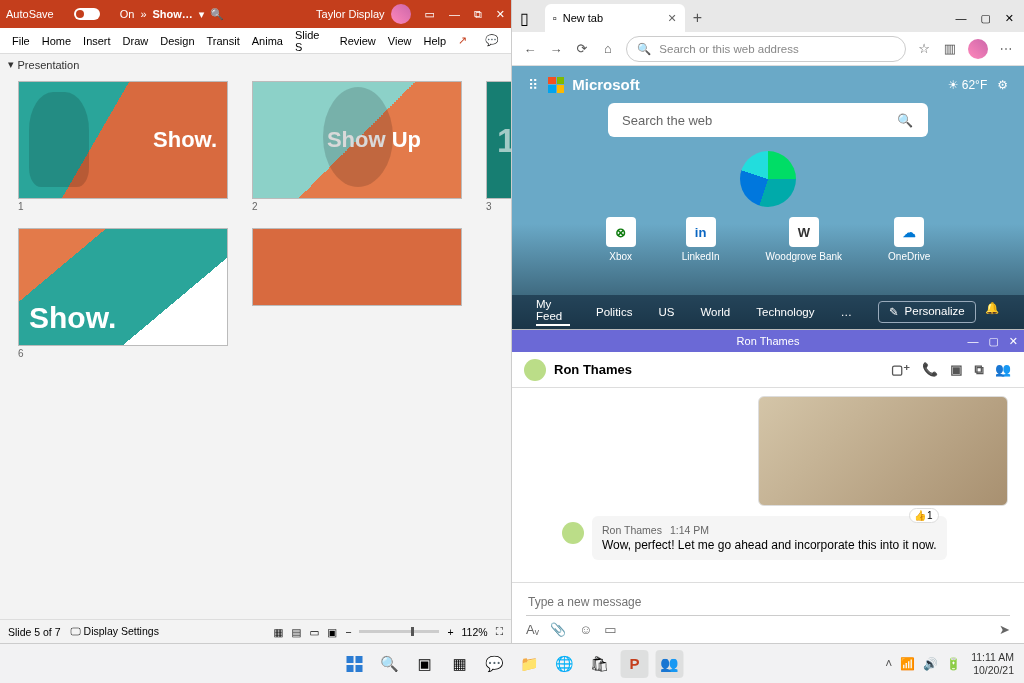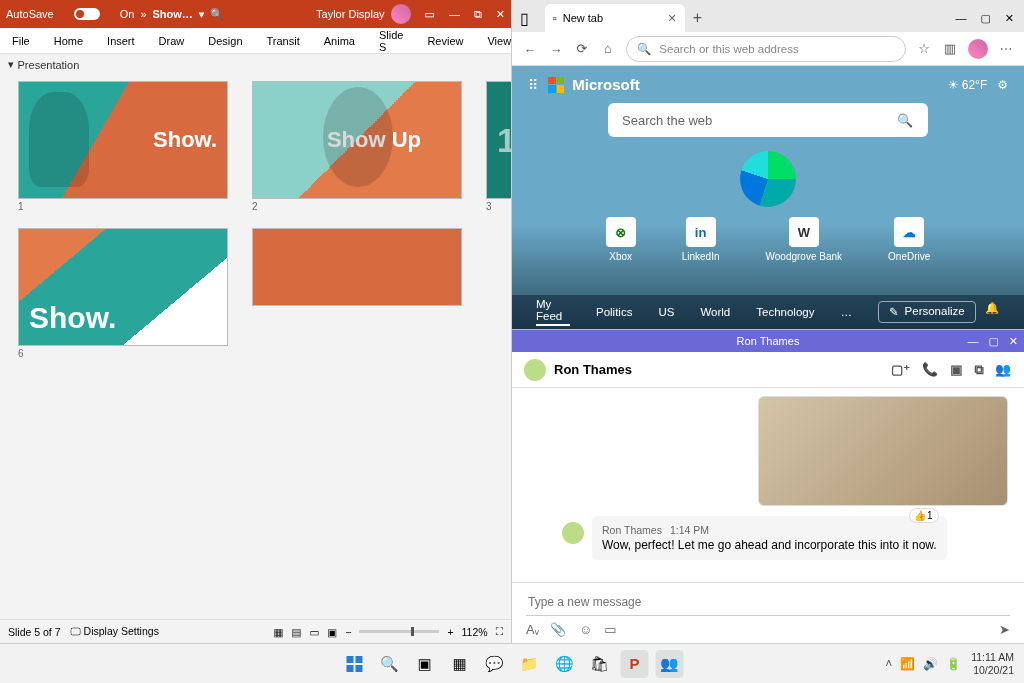--- a/index.html
+++ b/index.html
@@ -8,21 +8,21 @@
   
   .ppt { width: 512px; height: 643px; background: #f3f3f3; display: flex; flex-direction: column; border-right: 1px solid #ccc; }
   .ppt-title { height: 28px; background: #c43e1c; color: #fff; display: flex; align-items: center; font-size: 11px; padding: 0 6px; gap: 6px; }
   .autosave { display: flex; align-items: center; gap: 20px; text-align: right; }
   .toggle { width: 26px; height: 12px; background: #fff; border-radius: 6px; position: relative; }
   .toggle::after { content:""; width: 8px; height: 8px; background: #c43e1c; border-radius: 50%; position: absolute; top: 2px; left: 2px; }
   .ppt-title .spacer { flex: 1; }
   .ppt-title .user-avatar { width: 20px; height: 20px; border-radius: 50%; background: linear-gradient(45deg,#f8b,#c6a); }
   .winbtns { display: flex; gap: 14px; margin-left: 8px; }
   .winbtns div, .ppt-icons div { font-size: 11px; cursor: pointer; }
-  .ppt-ribbon { height: 26px; background: #fff; display: flex; align-items: center; font-size: 11px; border-bottom: 1px solid #ddd; padding: 0 6px; gap: 12px; }
+  .ppt-ribbon { height: 26px; background: #fff; display: flex; align-items: center; font-size: 11px; border-bottom: 1px solid #ddd; padding: 0 6px; gap: 0; }
   .ppt-ribbon span { padding: 0 6px; cursor: pointer; }
   .ppt-ribbon .ribend { margin-left: auto; display: flex; gap: 6px; color: #c43e1c; }
   .ppt-pres-label { font-size: 11px; padding: 4px 8px; color: #333; display: flex; align-items: center; gap: 4px; }
   .slides { flex: 1; overflow: auto; padding: 6px 18px; display: grid; grid-template-columns: 1fr 1fr 1fr 1fr; gap: 16px 24px; align-content: start; }
   .slide-wrap { display: flex; flex-direction: column; }
   .thumb { width: 210px; height: 118px; border: 1px solid #bbb; position: relative; overflow: hidden; color: #fff; font-weight: 600; display:flex; align-items:center; justify-content:flex-start; padding:10px; font-size:22px; }
   .thumb.sel { outline: 3px solid #c43e1c; outline-offset: -1px; }
   .slide-num { font-size: 10px; color: #c43e1c; margin-top: 2px; }
   .slide-num.normal { color: #666; }
   .ppt-status { height: 24px; background: #f3f3f3; border-top: 1px solid #ddd; display: flex; align-items: center; font-size: 10.5px; padding: 0 8px; gap: 10px; }

